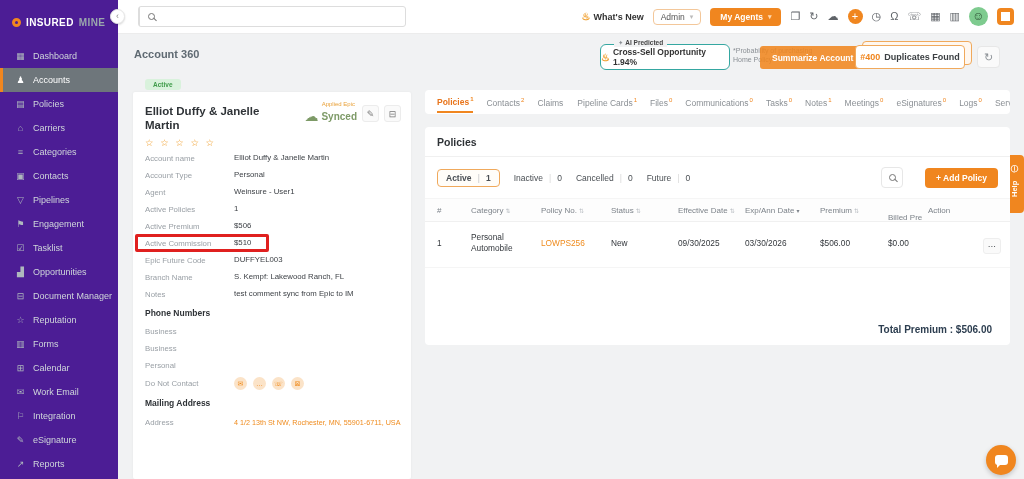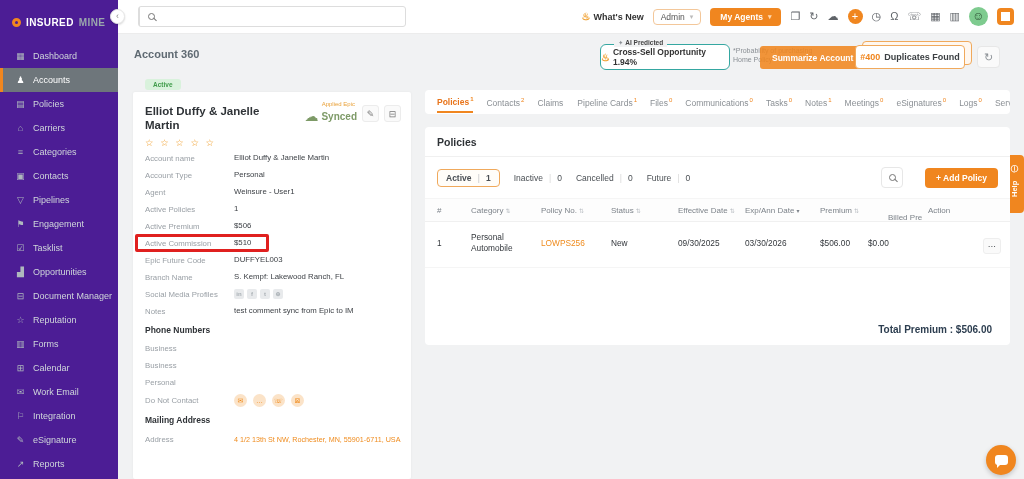--- a/index.html
+++ b/index.html
@@ -277,29 +277,20 @@
   </div>
   <div class="frow">
       <span class="fl">Epic Future Code</span>
       <span class="fv">DUFFYEL003</span>
     </div>
   <div class="frow">
       <span class="fl">Branch Name</span>
       <span class="fv">S. Kempf: Lakewood Ranch, FL</span>
     </div>
   <div class="frow">
-    <span class="fl">Social Media Profiles</span>
-    <span class="soc">
-      <span>in</span>
-      <span>f</span>
-      <span>t</span>
-      <span>⊕</span>
-    </span>
-  </div>
-  <div class="frow">
       <span class="fl">Notes</span>
       <span class="fv">test comment sync from Epic to IM</span>
     </div>
 
   <div class="frow sec">
       <span class="fl">Phone Numbers</span>
     </div>
   <div class="frow">
       <span class="fl">Business</span>
       <span class="fv"></span>
@@ -389,21 +380,21 @@
   </div>
 
   <div class="trow">
     <span style="left:12px">1</span>
     <span style="left:46px" class="cat2">Personal Automobile</span>
     <span style="left:116px" class="plink">LOWPS256</span>
     <span style="left:186px">New</span>
     <span style="left:253px">09/30/2025</span>
     <span style="left:320px">03/30/2026</span>
     <span style="left:395px">$506.00</span>
-    <span style="left:443px">$0.00</span>
+    <span style="left:463px">$0.00</span>
     <span class="dots-btn">···</span>
   </div>
 
   <div class="totalrow">Total Premium : $506.00</div>
 </div>
 
 <div class="help-tab">Help</div>
 <div class="chat-fab">
     <span class="chat-glyph"></span>
   </div>

